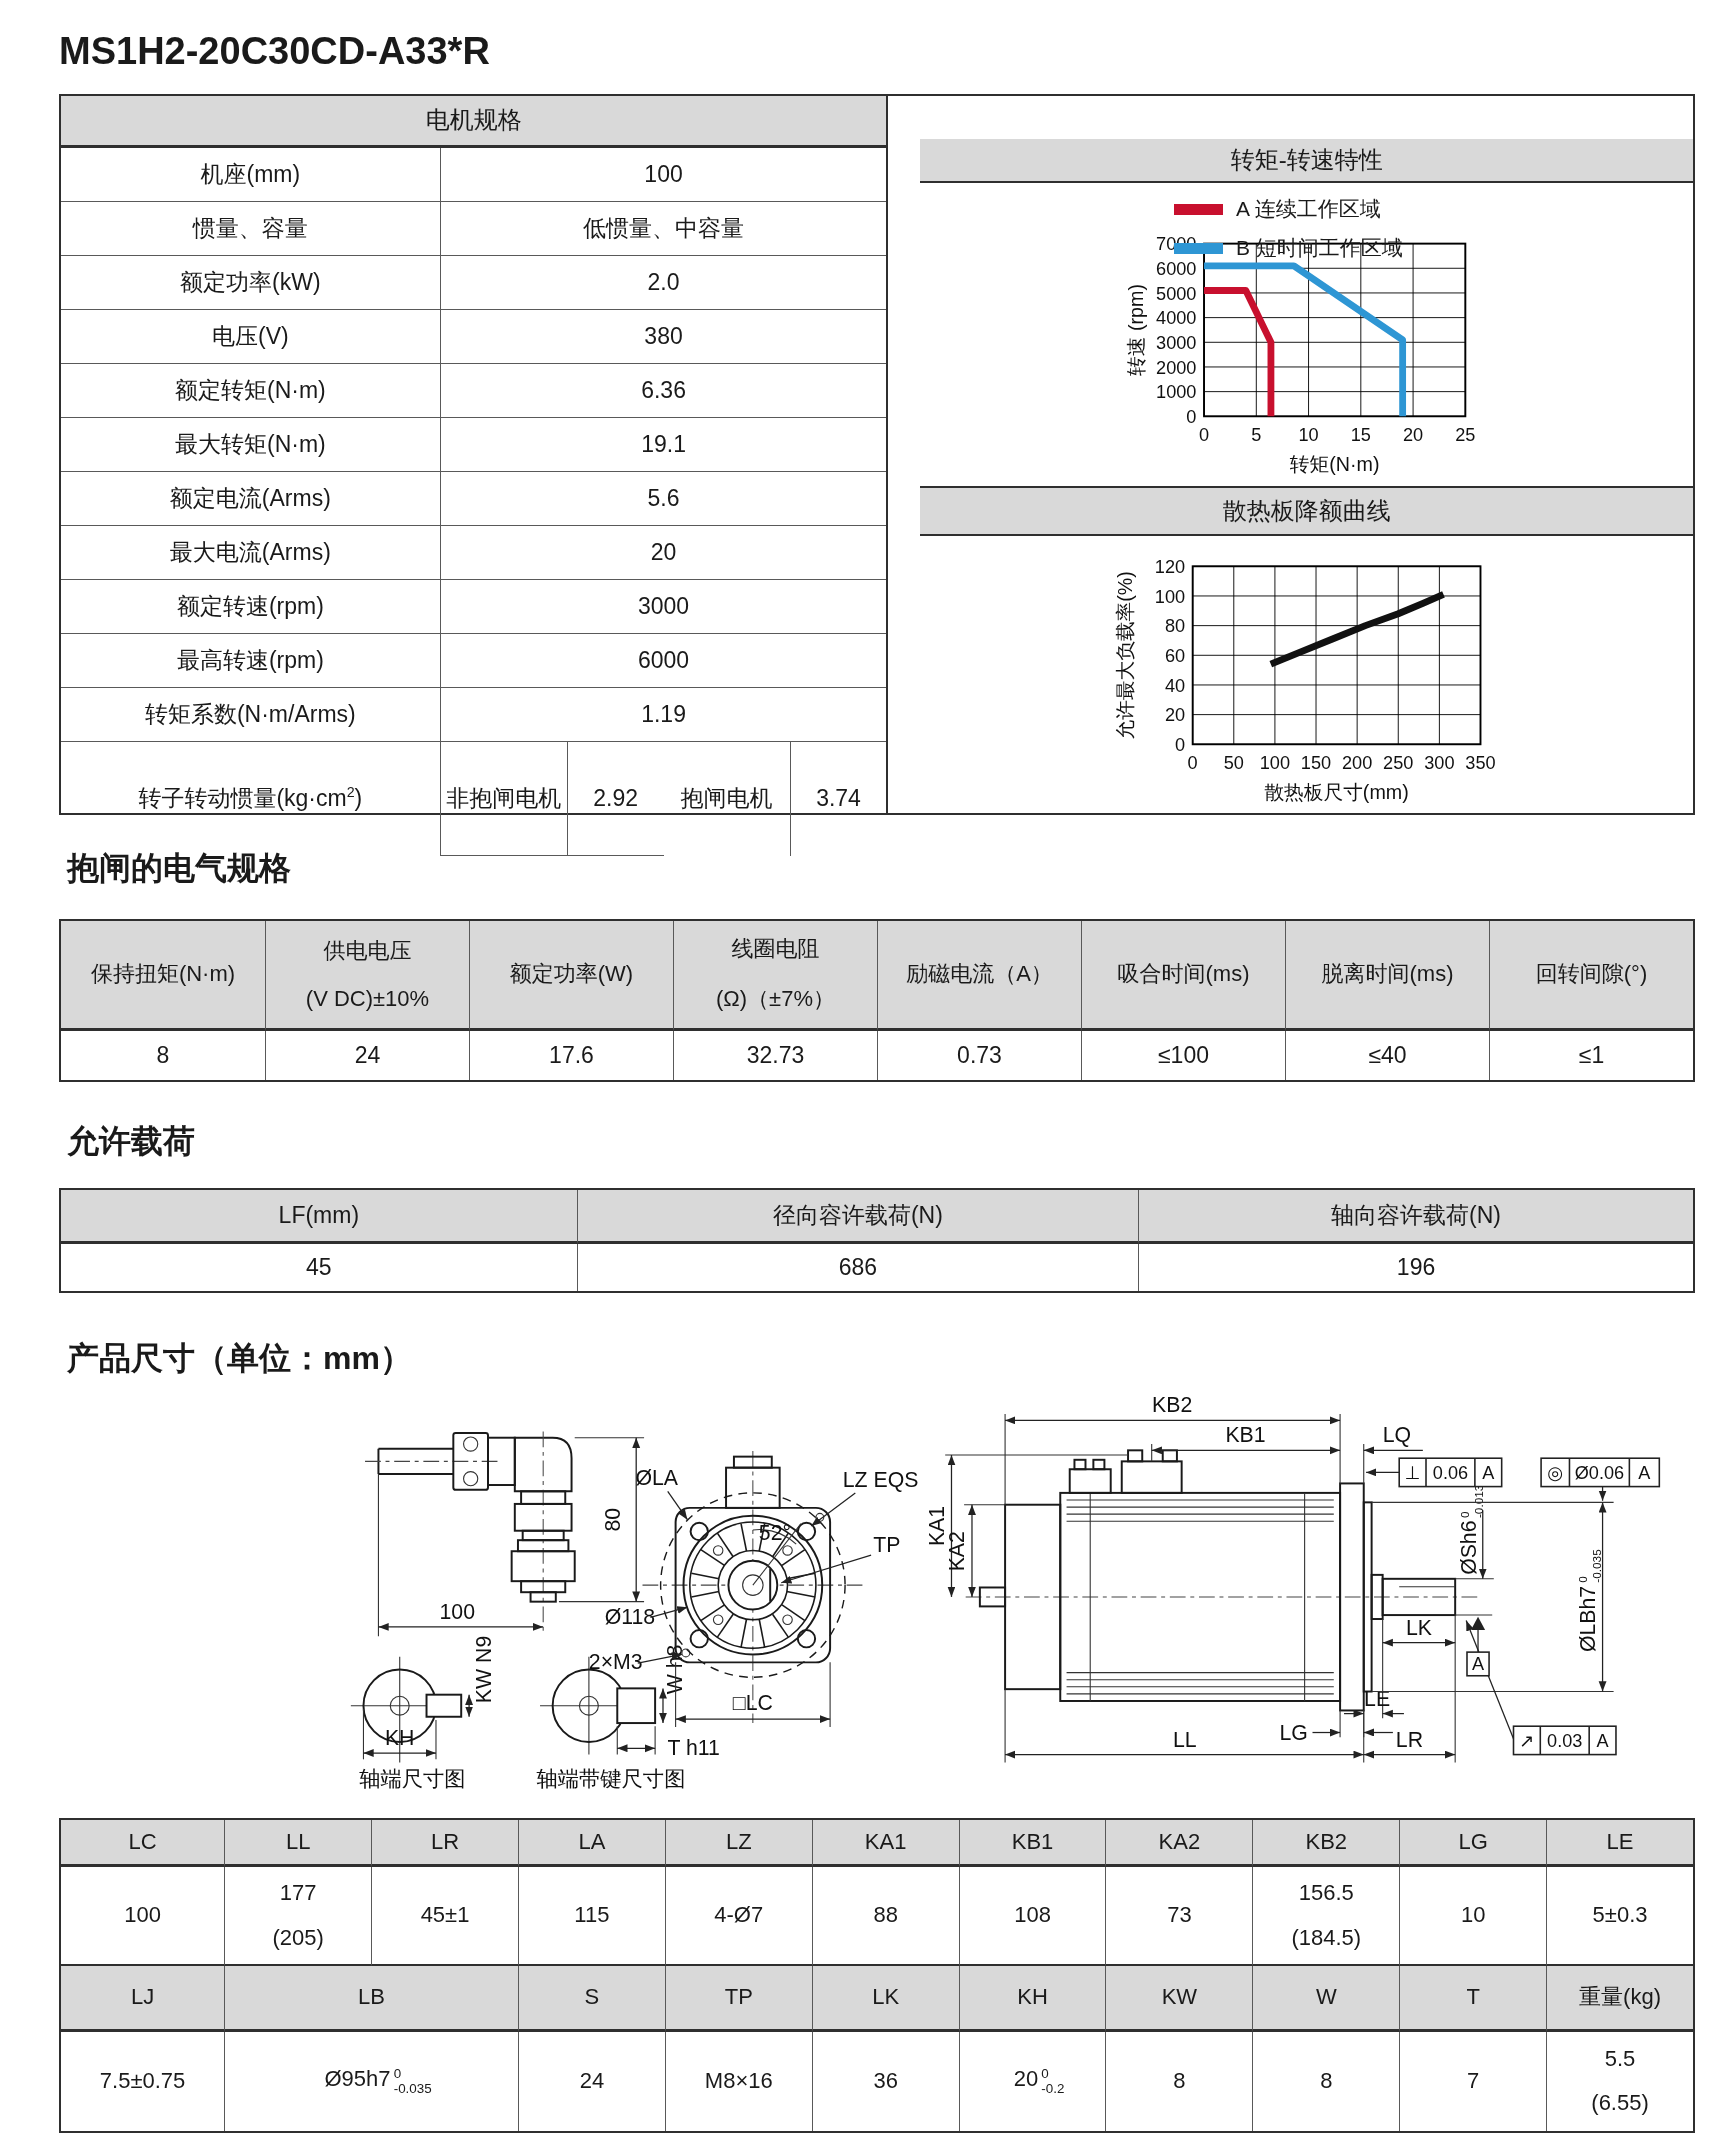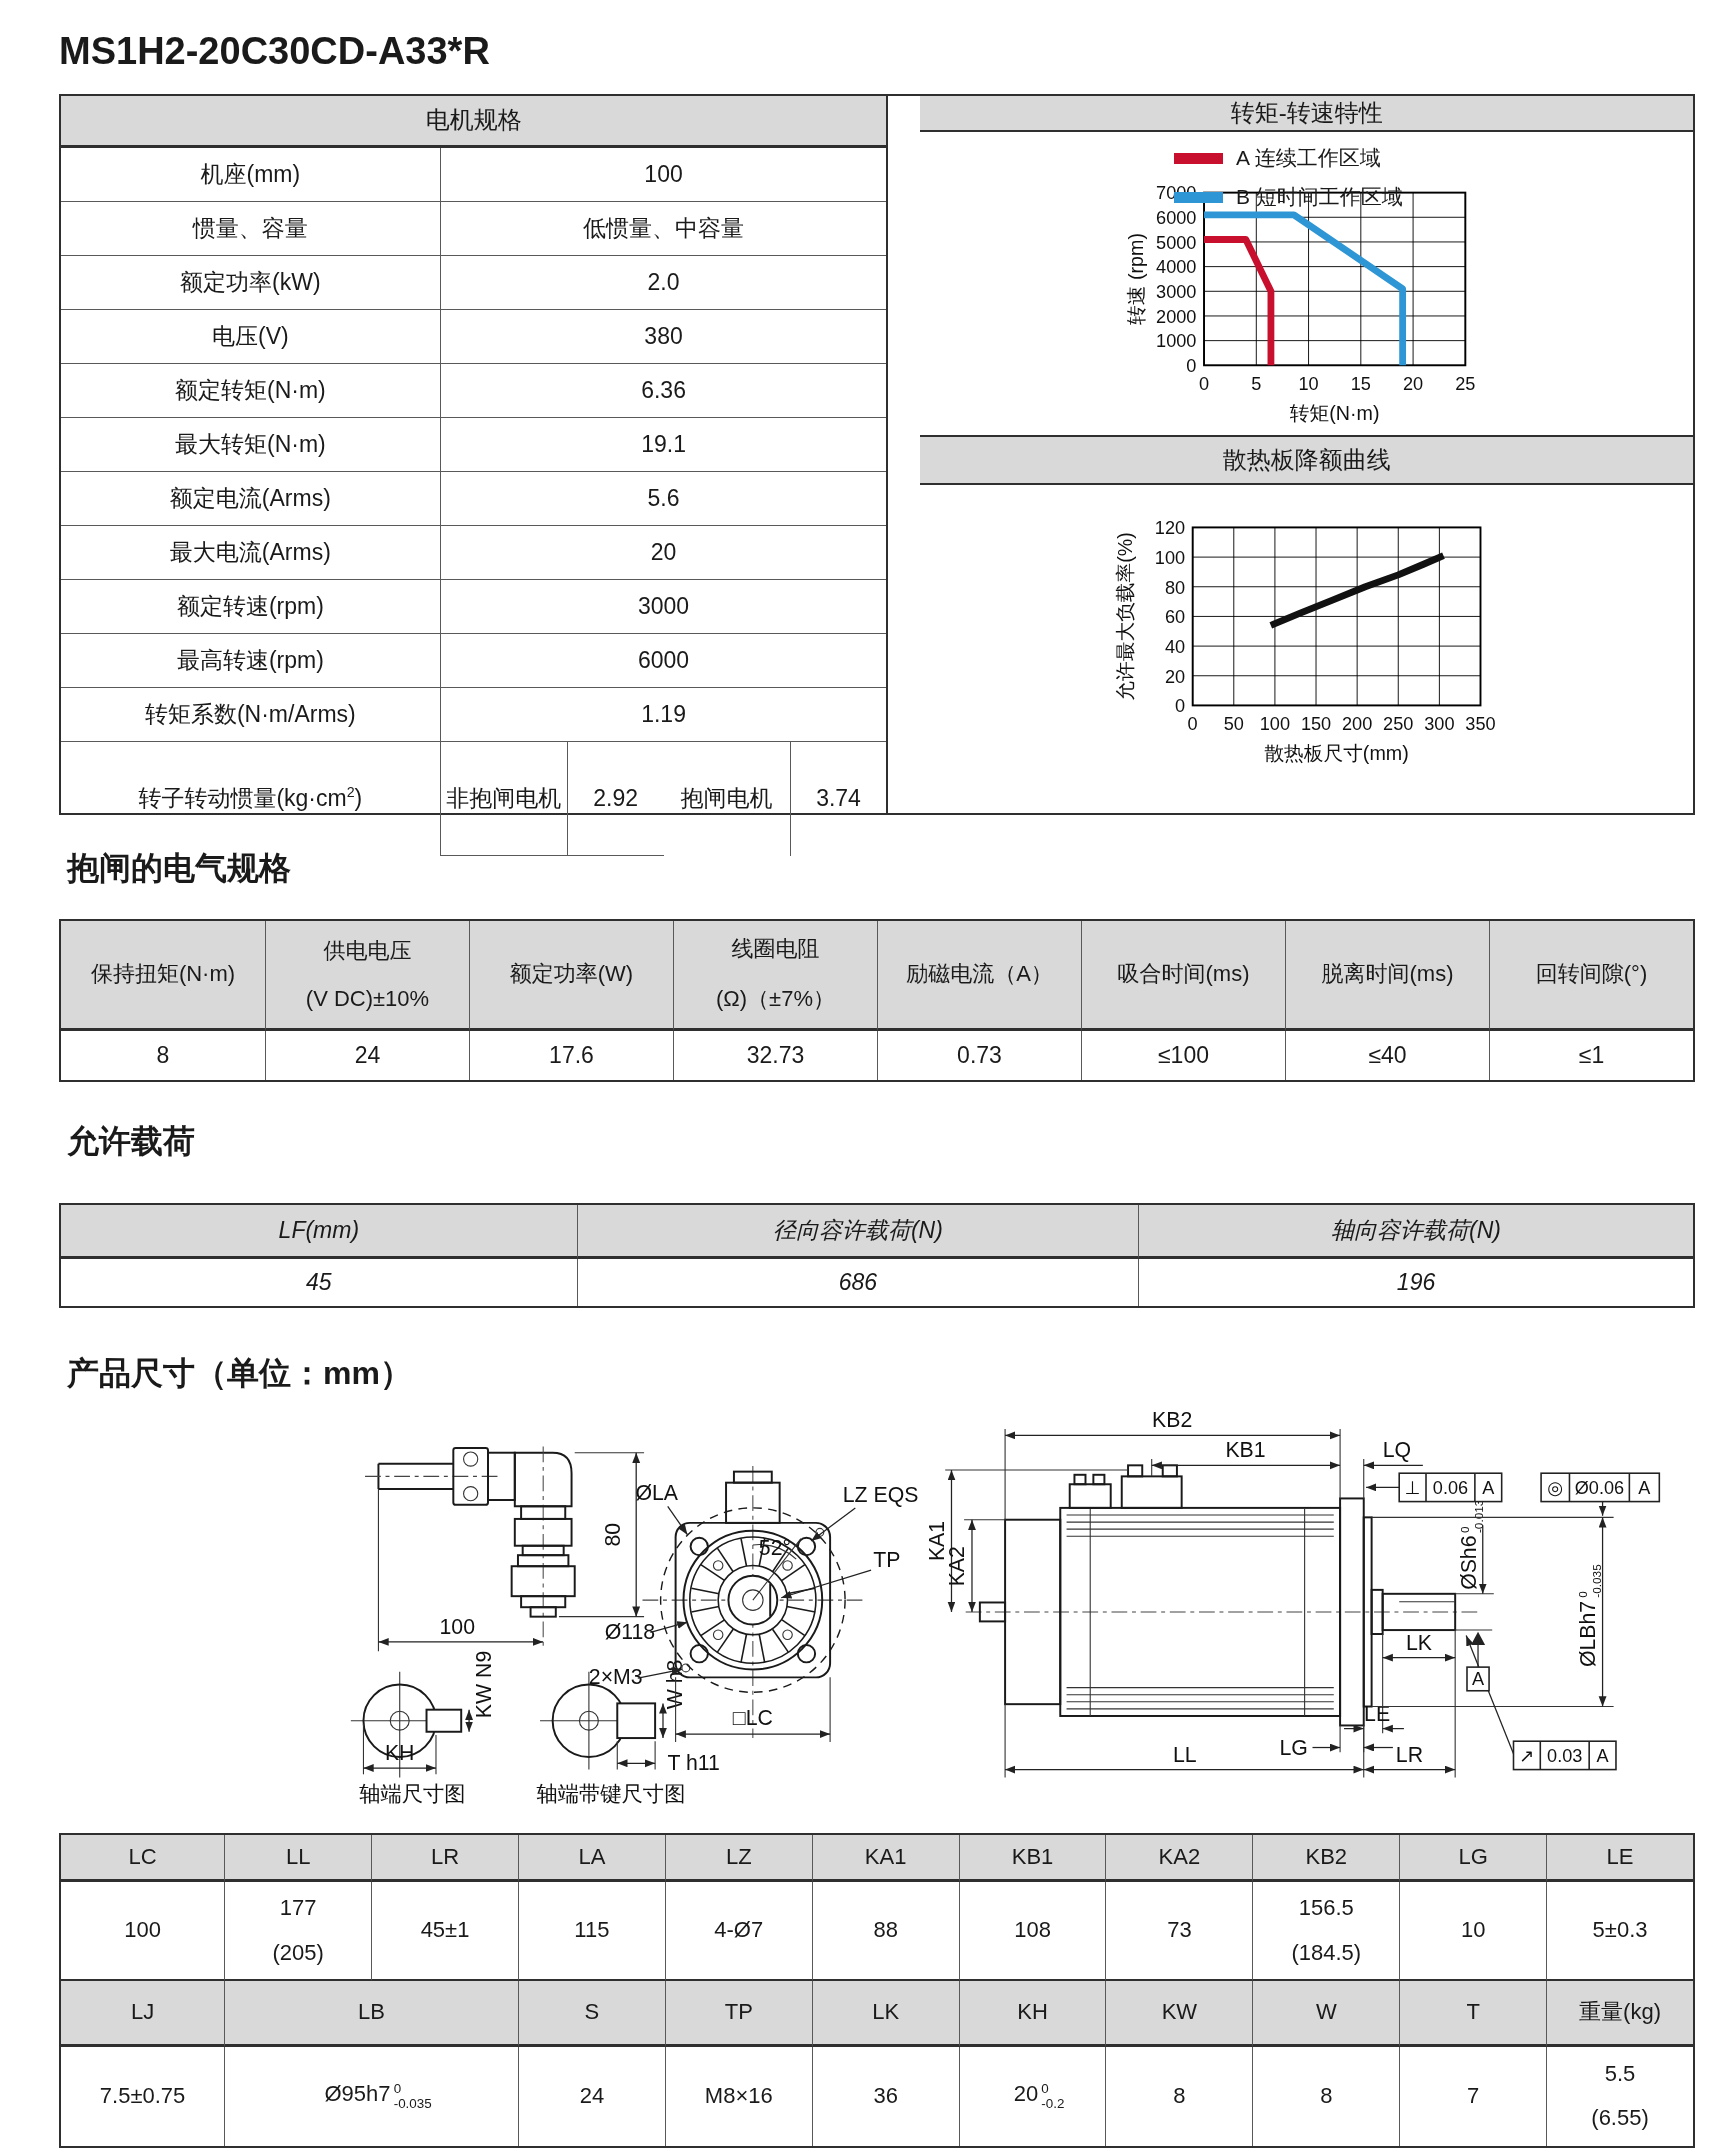--- a/index.html
+++ b/index.html
@@ -24,21 +24,21 @@
   .spec-label{width:46%;display:flex;align-items:center;justify-content:center;border-right:1.6px solid #595959;box-sizing:border-box;text-align:center;}
   .spec-value{flex:1;display:flex;align-items:center;justify-content:center;text-align:center;}
   .inertia-row{height:114px;border-bottom:none;}
   .inertia-right{flex:1;display:flex;flex-direction:row;}
   .inertia-sub{flex:1;display:flex;border-bottom:1.6px solid #595959;box-sizing:border-box;}
   .inertia-sub:last-child{border-bottom:none;}
   .inertia-sub-label{width:57%;display:flex;align-items:center;justify-content:center;border-right:1.6px solid #595959;box-sizing:border-box;}
   .inertia-sub-value{flex:1;display:flex;align-items:center;justify-content:center;}
   sup{font-size:0.62em;}
 
-  .chart-head1{height:36px;border-bottom:2.4px solid #2f2f2f;}
+  .chart-head1{height:44px;border-bottom:2.4px solid #2f2f2f;margin-top:43px;}
   .chart-head2{height:50px;border-top:2.4px solid #2f2f2f;border-bottom:2.4px solid #2f2f2f;}
   .chart-block{position:relative;flex:0 0 auto;}
   .cb1{height:303px;}
   .cb2{flex:1;}
   svg.chart{width:100%;height:100%;display:block;}
   .legend{position:absolute;left:254px;top:12.6px;}
   .legend-item{display:flex;align-items:center;margin-bottom:11px;}
   .swatch{display:inline-block;width:49px;height:11px;margin-right:12.6px;}
   .legend-label{font-size:21px;}
   .tick{font-size:24px;fill:#111;}
@@ -46,21 +46,21 @@
 
   
   .btable{display:grid;grid-template-columns:repeat(8,1fr);border:2.4px solid #2f2f2f;margin-top:28px;}
   .btable>div{box-sizing:border-box;display:flex;flex-direction:column;align-items:center;justify-content:center;text-align:center;}
   .btable>div:not(:nth-child(8n+1)){border-left:1.6px solid #595959;align-items:center;}
   .bh{height:110px;background:#d9d9d9;border-bottom:3.2px solid #2f2f2f;font-size:22px;gap:20.5px;}
   .bh span:empty{display:none;}
   .bv{height:49px;font-size:23px;}
 
   
-  .ltable{display:grid;grid-template-columns:31.6% 34.4% 34%;border:2.4px solid #2f2f2f;margin-top:39px;font-style:italic;}
+  .ltable{display:grid;grid-template-columns:31.6% 34.4% 34%;border:2.4px solid #2f2f2f;margin-top:24px;}
   .ltable>div{box-sizing:border-box;display:flex;align-items:center;justify-content:center;font-size:23px;}
   .ltable>div:not(:nth-child(3n+1)){border-left:1.6px solid #595959;}
   .lh{height:54px;background:#d9d9d9;border-bottom:3.2px solid #2f2f2f;font-size:22px;}
   .lv{height:47px;}
 
   
   .dtable{display:grid;grid-template-columns:10fr repeat(10,9fr);border:2.4px solid #2f2f2f;margin-top:24px;}
   .dtable>div{box-sizing:border-box;display:flex;flex-direction:column;align-items:center;justify-content:center;text-align:center;font-size:22px;}
   .dtable .bl{border-left:1.6px solid #595959;}
   .r1{height:47px;background:#d9d9d9;border-bottom:3.2px solid #2f2f2f;}

